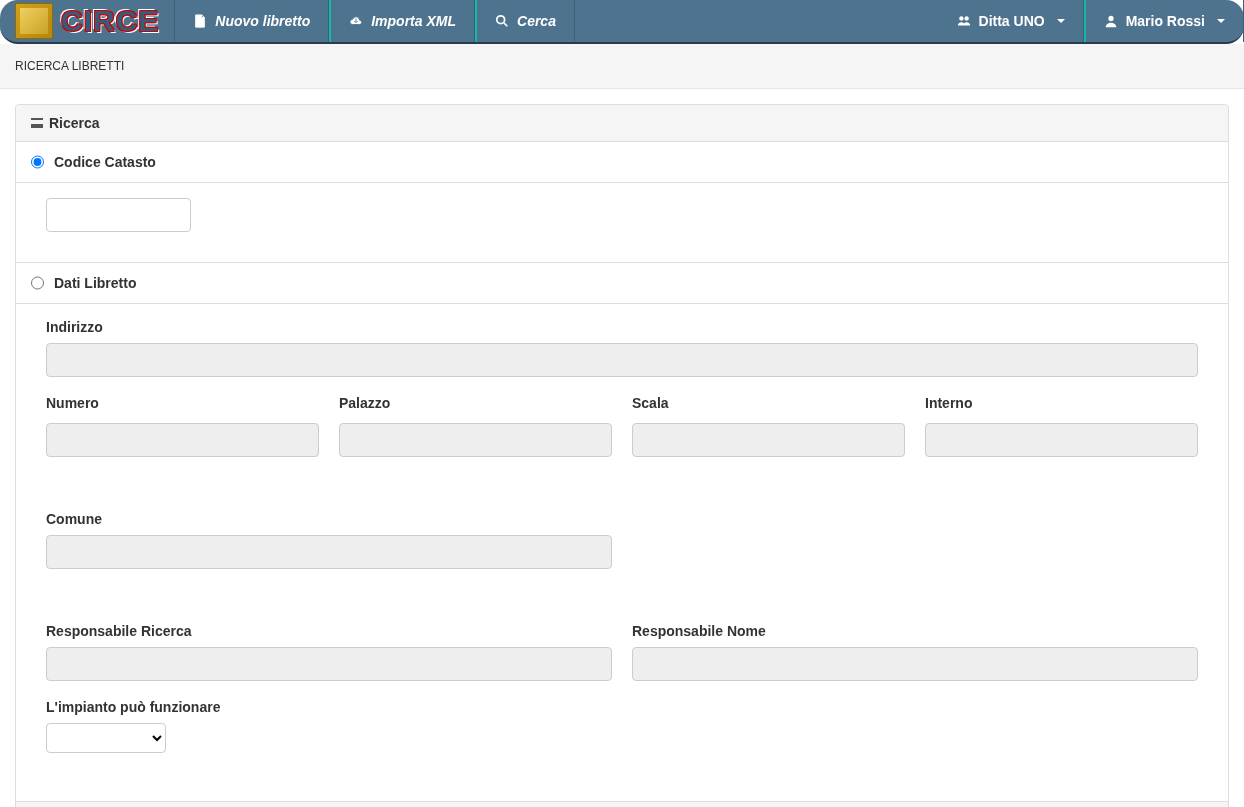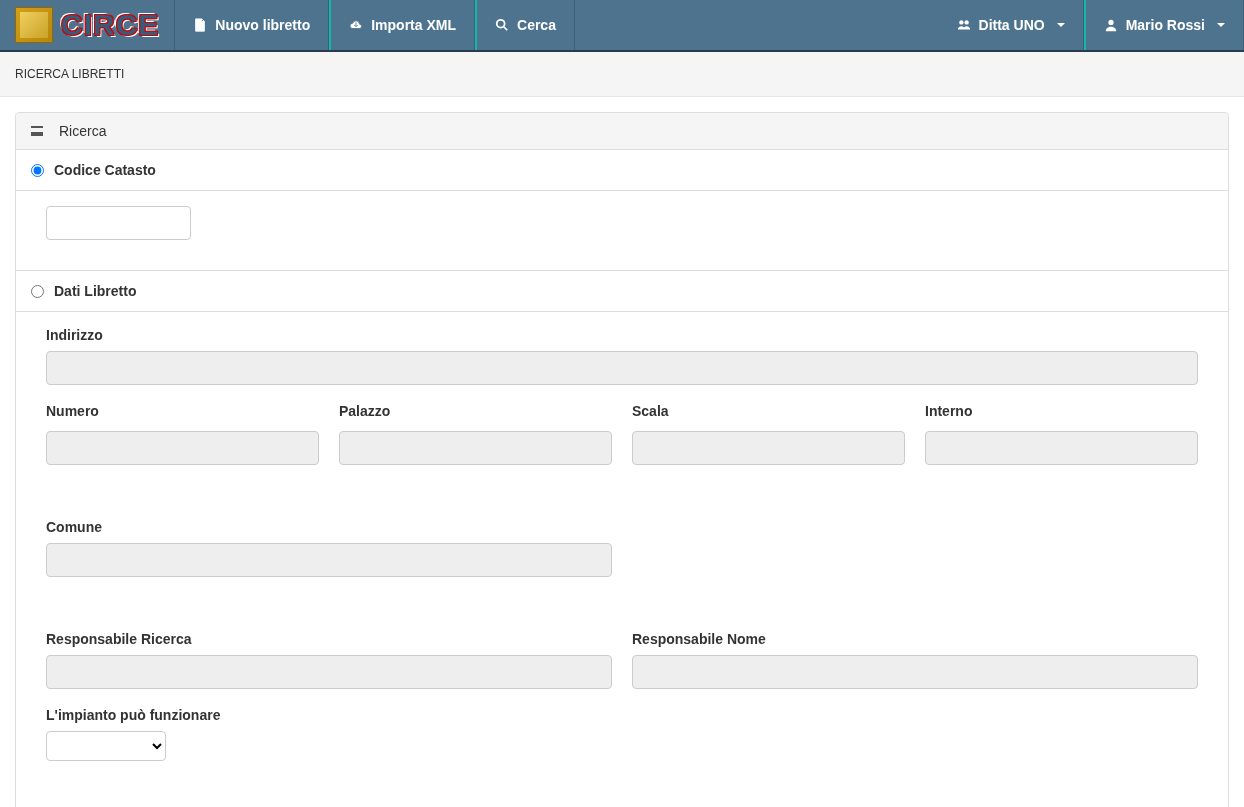--- a/index.html
+++ b/index.html
@@ -1,36 +1,36 @@
 <!DOCTYPE html>
 <html><head>
 <meta charset="utf-8">
 <style>
   * { box-sizing: border-box; margin: 0; padding: 0; }
   body { font-family: "Helvetica Neue", Helvetica, Arial, sans-serif; font-size: 14px; color: #333; background: #fff; }
   
-  .navbar { background: #4e738f; border-bottom: 2px solid #2a3b4c; height: 52px; display: flex; align-items: stretch; }
+  .navbar { background: #4e738f; border-bottom: 2px solid #2a3b4c; height: 44px; display: flex; align-items: stretch; border-radius: 18px; }
   .navbar-brand { display: flex; align-items: center; padding: 0 15px; border-right: 1px solid #3d5f78; }
   .brand-logo { width: 38px; height: 36px; background: linear-gradient(135deg,#d4a017,#b8860b); border: 1px solid #8b6914; margin-right: 8px; position: relative; }
   .brand-logo::after { content:""; position:absolute; inset:4px; background: linear-gradient(135deg,#f0d060,#c9a227); }
   .brand-text { font-size: 30px; font-weight: bold; color: #3a5a7a; text-shadow: -1px -1px 0 #c00, 1px -1px 0 #c00, -1px 1px 0 #c00, 1px 1px 0 #c00, -2px -2px 0 #fff, 2px 2px 0 #fff; font-family: Arial, sans-serif; letter-spacing: 1px; }
-  .nav-left { display: flex; }
+  .nav-left { display: flex; font-style: italic; }
   .nav-right { display: flex; margin-left: auto; }
   .nav-item { display: flex; align-items: center; padding: 0 18px; color: #fff; font-weight: bold; font-size: 14px; border-right: 1px solid #3d5f78; border-left: 2px solid #14b8a6; cursor: pointer; gap: 8px; white-space: nowrap; }
   .nav-item:first-child { border-left: none; }
   .caret { display: inline-block; width: 0; height: 0; margin-left: 4px; border-top: 4px solid #fff; border-right: 4px solid transparent; border-left: 4px solid transparent; }
   .nav-icon { width: 14px; height: 14px; display: inline-block; }
   
   .page-subheader { background: #f5f5f5; border-bottom: 1px solid #e5e5e5; padding: 15px; font-size: 12px; color: #333; }
   
   .panel { margin: 15px; border: 1px solid #ddd; border-radius: 4px; }
-  .panel-heading { background: #f5f5f5; border-bottom: 1px solid #ddd; padding: 10px 15px; font-weight: normal; color: #333; display: flex; align-items: center; gap: 16px; border-radius: 4px 4px 0 0; }
+  .panel-heading { background: #f5f5f5; border-bottom: 1px solid #ddd; padding: 10px 15px; font-weight: bold; color: #333; display: flex; align-items: center; gap: 6px; border-radius: 4px 4px 0 0; }
   .panel-body { padding: 0; }
   
-  .section-header { padding: 12px 15px; border-top: 1px solid #ddd; display: flex; align-items: center; gap: 10px; font-weight: bold; color: #333; }
+  .section-header { padding: 12px 15px; border-top: 1px solid #ddd; display: flex; gap: 10px; font-weight: bold; color: #333; }
   .section-header:first-child { border-top: none; }
   .section-header input[type=radio] { margin: 0; }
   
   .section-body { padding: 15px 30px 30px 30px; border-top: 1px solid #ddd; }
   
   .form-row { display: flex; gap: 20px; margin-bottom: 18px; }
   .form-group { display: flex; flex-direction: column; gap: 8px; }
   .fg-full { flex: 1; }
   .fg-quarter { flex: 1; gap: 12px; }
   .fg-half { flex: 1; margin-top: 36px; }

